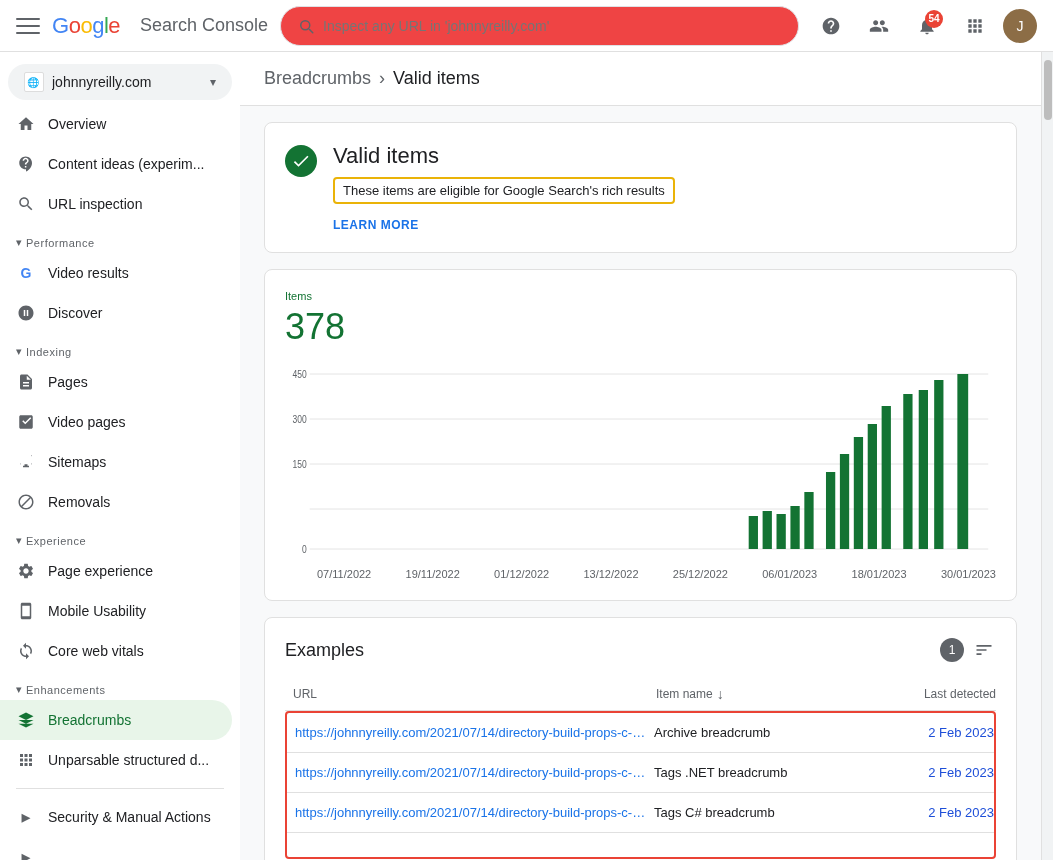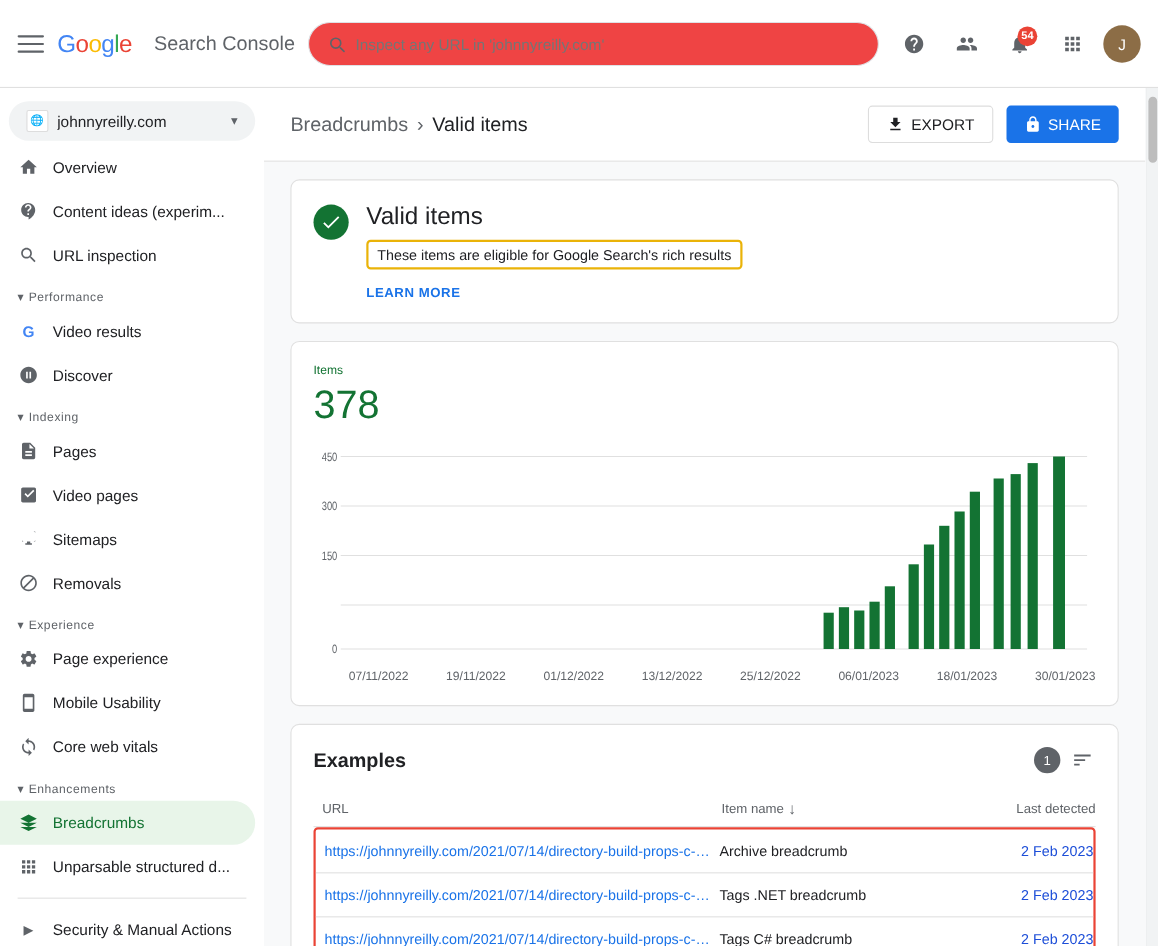--- a/index.html
+++ b/index.html
@@ -1,19 +1,19 @@
 <!DOCTYPE html>
 <html><head>
   <meta charset="utf-8">
   <style>
     * { box-sizing: border-box; margin: 0; padding: 0; }
     body { font-family: 'Google Sans', Arial, sans-serif; font-size: 14px; color: #202124; background: #fff; display: flex; flex-direction: column; height: 860px; overflow: hidden; }
 
     
-    .topbar { display: flex; align-items: center; height: 80px; padding: 0 16px; border-bottom: 1px solid #e0e0e0; gap: 12px; background: #fff; flex-shrink: 0; }
+    .topbar { display: flex; align-items: center; height: 52px; padding: 0 16px; border-bottom: 1px solid #e0e0e0; gap: 12px; background: #fff; flex-shrink: 0; }
     .topbar-menu-icon { width: 24px; height: 24px; cursor: pointer; display: flex; flex-direction: column; justify-content: center; gap: 5px; }
     .topbar-menu-icon span { display: block; height: 2px; background: #5f6368; border-radius: 1px; }
     .topbar-logo { display: flex; align-items: center; gap: 8px; margin-right: 8px; }
     .logo-google { font-size: 22px; font-weight: 400; letter-spacing: -0.5px; }
     .logo-g { color: #4285f4; }
     .logo-o1 { color: #ea4335; }
     .logo-o2 { color: #fbbc04; }
     .logo-g2 { color: #4285f4; }
     .logo-l { color: #34a853; }
     .logo-e { color: #ea4335; }
@@ -73,21 +73,21 @@
 
     .chart-card { }
     .chart-card-label { font-size: 11px; color: #137333; margin-bottom: 4px; }
     .chart-card-value { font-size: 36px; font-weight: 400; color: #137333; margin-bottom: 16px; }
     .chart-area { position: relative; height: 200px; }
     .chart-svg { width: 100%; height: 100%; }
     .chart-x-labels { display: flex; justify-content: space-between; font-size: 11px; color: #5f6368; margin-top: 4px; padding: 0 0 0 32px; }
 
     .examples-card { }
     .examples-header { display: flex; align-items: center; justify-content: space-between; margin-bottom: 16px; }
-    .examples-title { font-size: 18px; font-weight: 700; }
+    .examples-title { font-size: 18px; font-weight: 400; }
     .examples-controls { display: flex; align-items: center; gap: 8px; }
     .examples-badge { width: 24px; height: 24px; border-radius: 50%; background: #5f6368; color: #fff; font-size: 12px; display: flex; align-items: center; justify-content: center; }
     .examples-filter-icon { width: 24px; height: 24px; display: flex; align-items: center; justify-content: center; cursor: pointer; color: #5f6368; font-size: 18px; }
 
     .table-header { display: flex; align-items: center; padding: 8px 0; border-bottom: 1px solid #e0e0e0; color: #5f6368; font-size: 12px; font-weight: 500; }
     .col-url { flex: 1; padding: 0 8px; }
     .col-item-name { width: 220px; display: flex; align-items: center; gap: 4px; cursor: pointer; }
     .col-last-detected { width: 120px; text-align: right; }
 
     .table-row { display: flex; align-items: center; padding: 12px 0; border-bottom: 1px solid #e0e0e0; font-size: 13px; }
@@ -303,34 +303,20 @@
   </nav>
 
   <div class="content">
 
     <div class="content-header">
       <div class="breadcrumb">
         <span style="cursor:pointer;color:#5f6368;">Breadcrumbs</span>
         <span>›</span>
         <span class="breadcrumb-current">Valid items</span>
       </div>
-      <div class="header-actions">
-        <button class="btn-export">
-          <svg width="16" height="16" viewBox="0 0 24 24" fill="#202124">
-              <path d="M19 9h-4V3H9v6H5l7 7 7-7zM5 18v2h14v-2H5z"></path>
-            </svg>
-          <span>EXPORT</span>
-        </button>
-        <button class="btn-share">
-          <svg width="16" height="16" viewBox="0 0 24 24" fill="#fff">
-              <path d="M18 8h-1V6c0-2.76-2.24-5-5-5S7 3.24 7 6v2H6c-1.1 0-2 .9-2 2v10c0 1.1.9 2 2 2h12c1.1 0 2-.9 2-2V10c0-1.1-.9-2-2-2zm-6 9c-1.1 0-2-.9-2-2s.9-2 2-2 2 .9 2 2-.9 2-2 2zm3.1-9H8.9V6c0-1.71 1.39-3.1 3.1-3.1 1.71 0 3.1 1.39 3.1 3.1v2z"></path>
-            </svg>
-          <span>SHARE</span>
-        </button>
-      </div>
     </div>
 
     <div class="content-body">
 
       <div class="card valid-items-card">
         <div class="valid-check">
           <svg width="20" height="20" viewBox="0 0 24 24" fill="#fff">
               <path d="M9 16.17L4.83 12l-1.42 1.41L9 19 21 7l-1.41-1.41z"></path>
             </svg>
         </div>

